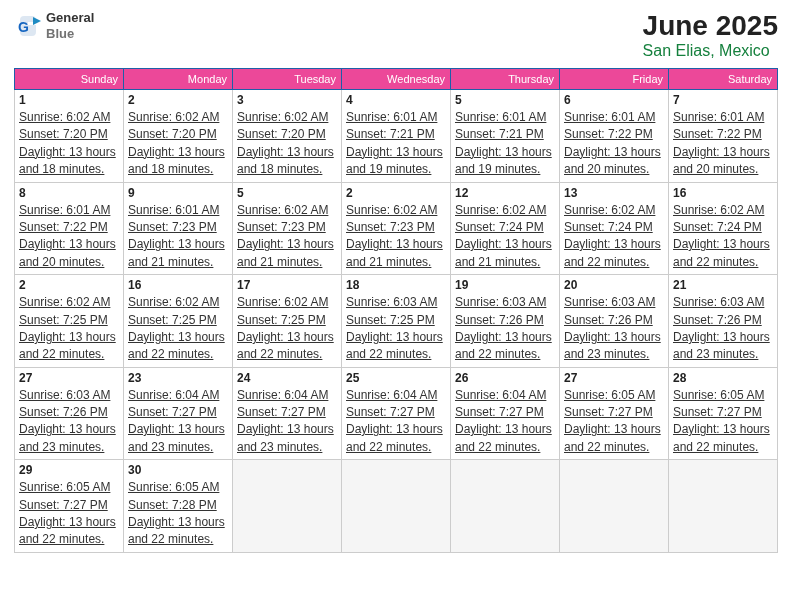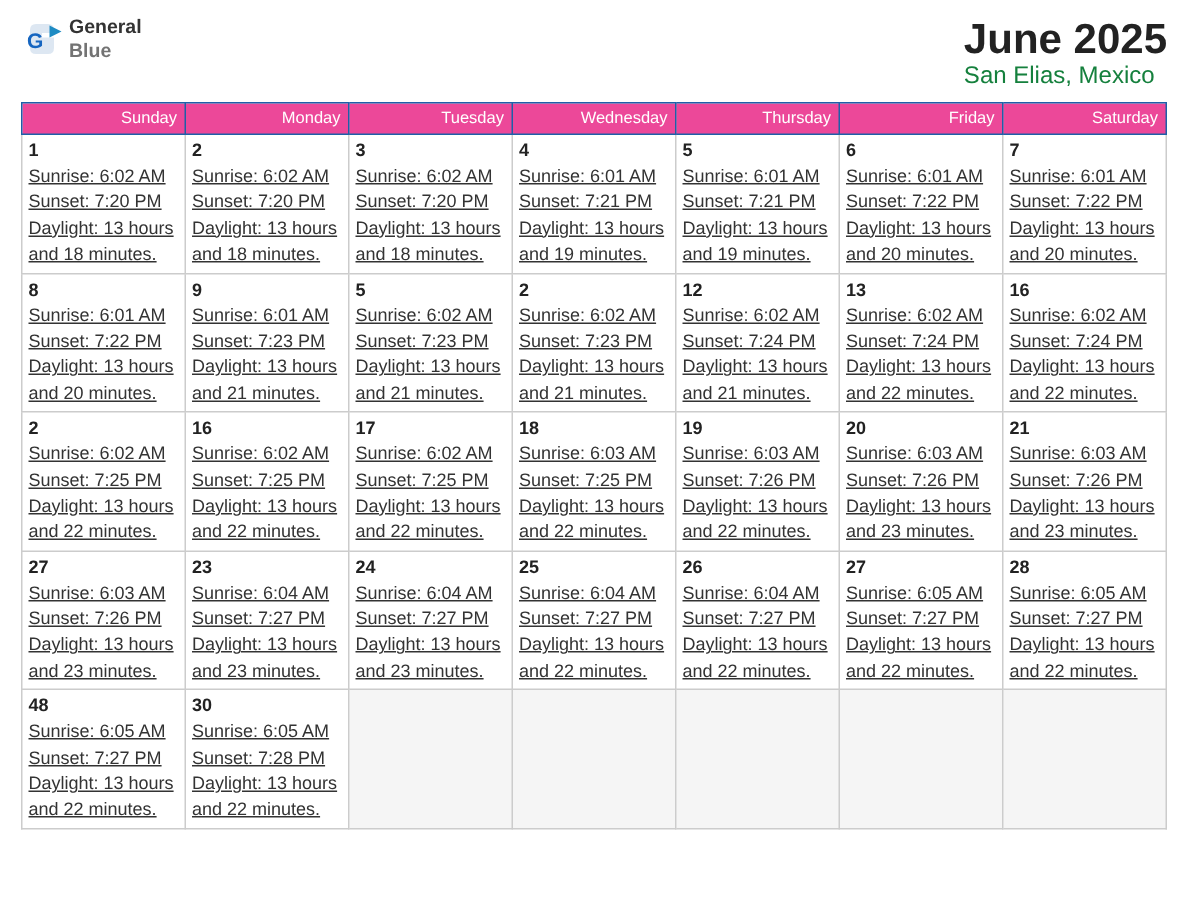--- a/index.html
+++ b/index.html
@@ -357,21 +357,21 @@
         <span class="day-num">28</span>
         <div class="day-info">
           Sunrise: 6:05 AM<br>
           Sunset: 7:27 PM<br>
           Daylight: 13 hours and 22 minutes.
         </div>
       </td>
         </tr>
         <tr class="last-row">
           <td>
-        <span class="day-num">48</span>
+        <span class="day-num">29</span>
         <div class="day-info">
           Sunrise: 6:05 AM<br>
           Sunset: 7:27 PM<br>
           Daylight: 13 hours and 22 minutes.
         </div>
       </td>
           <td>
         <span class="day-num">30</span>
         <div class="day-info">
           Sunrise: 6:05 AM<br>

